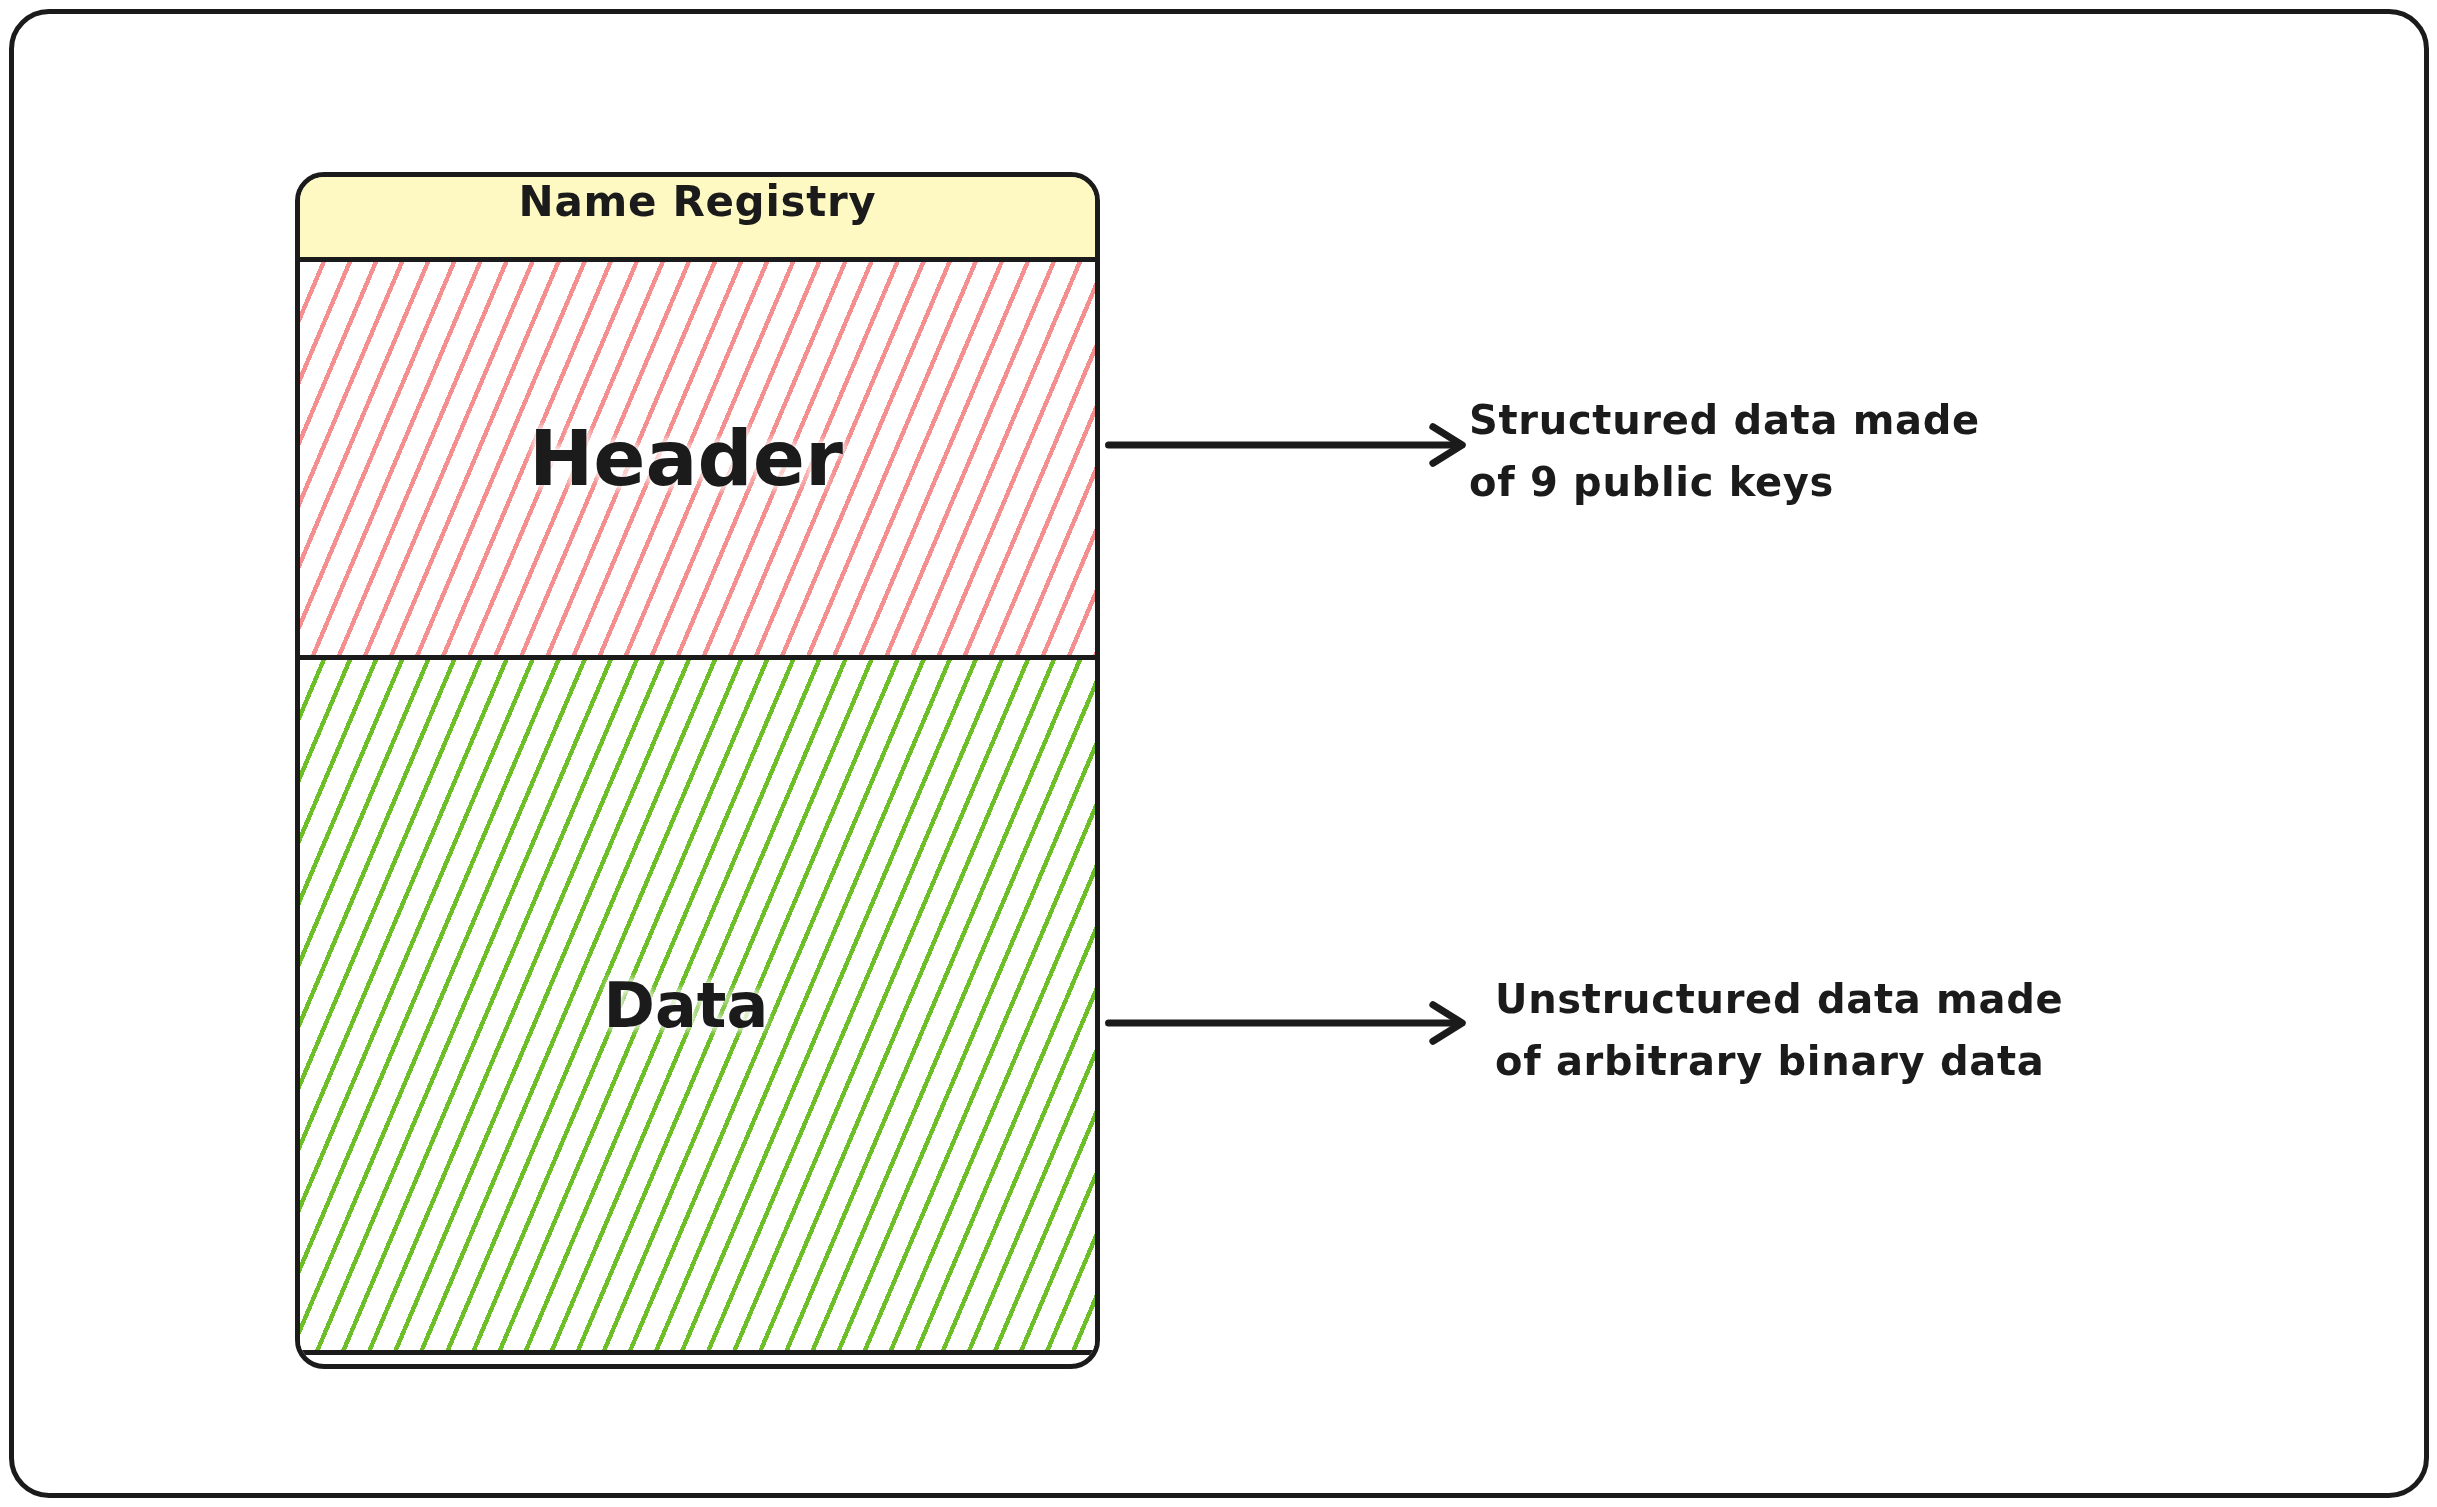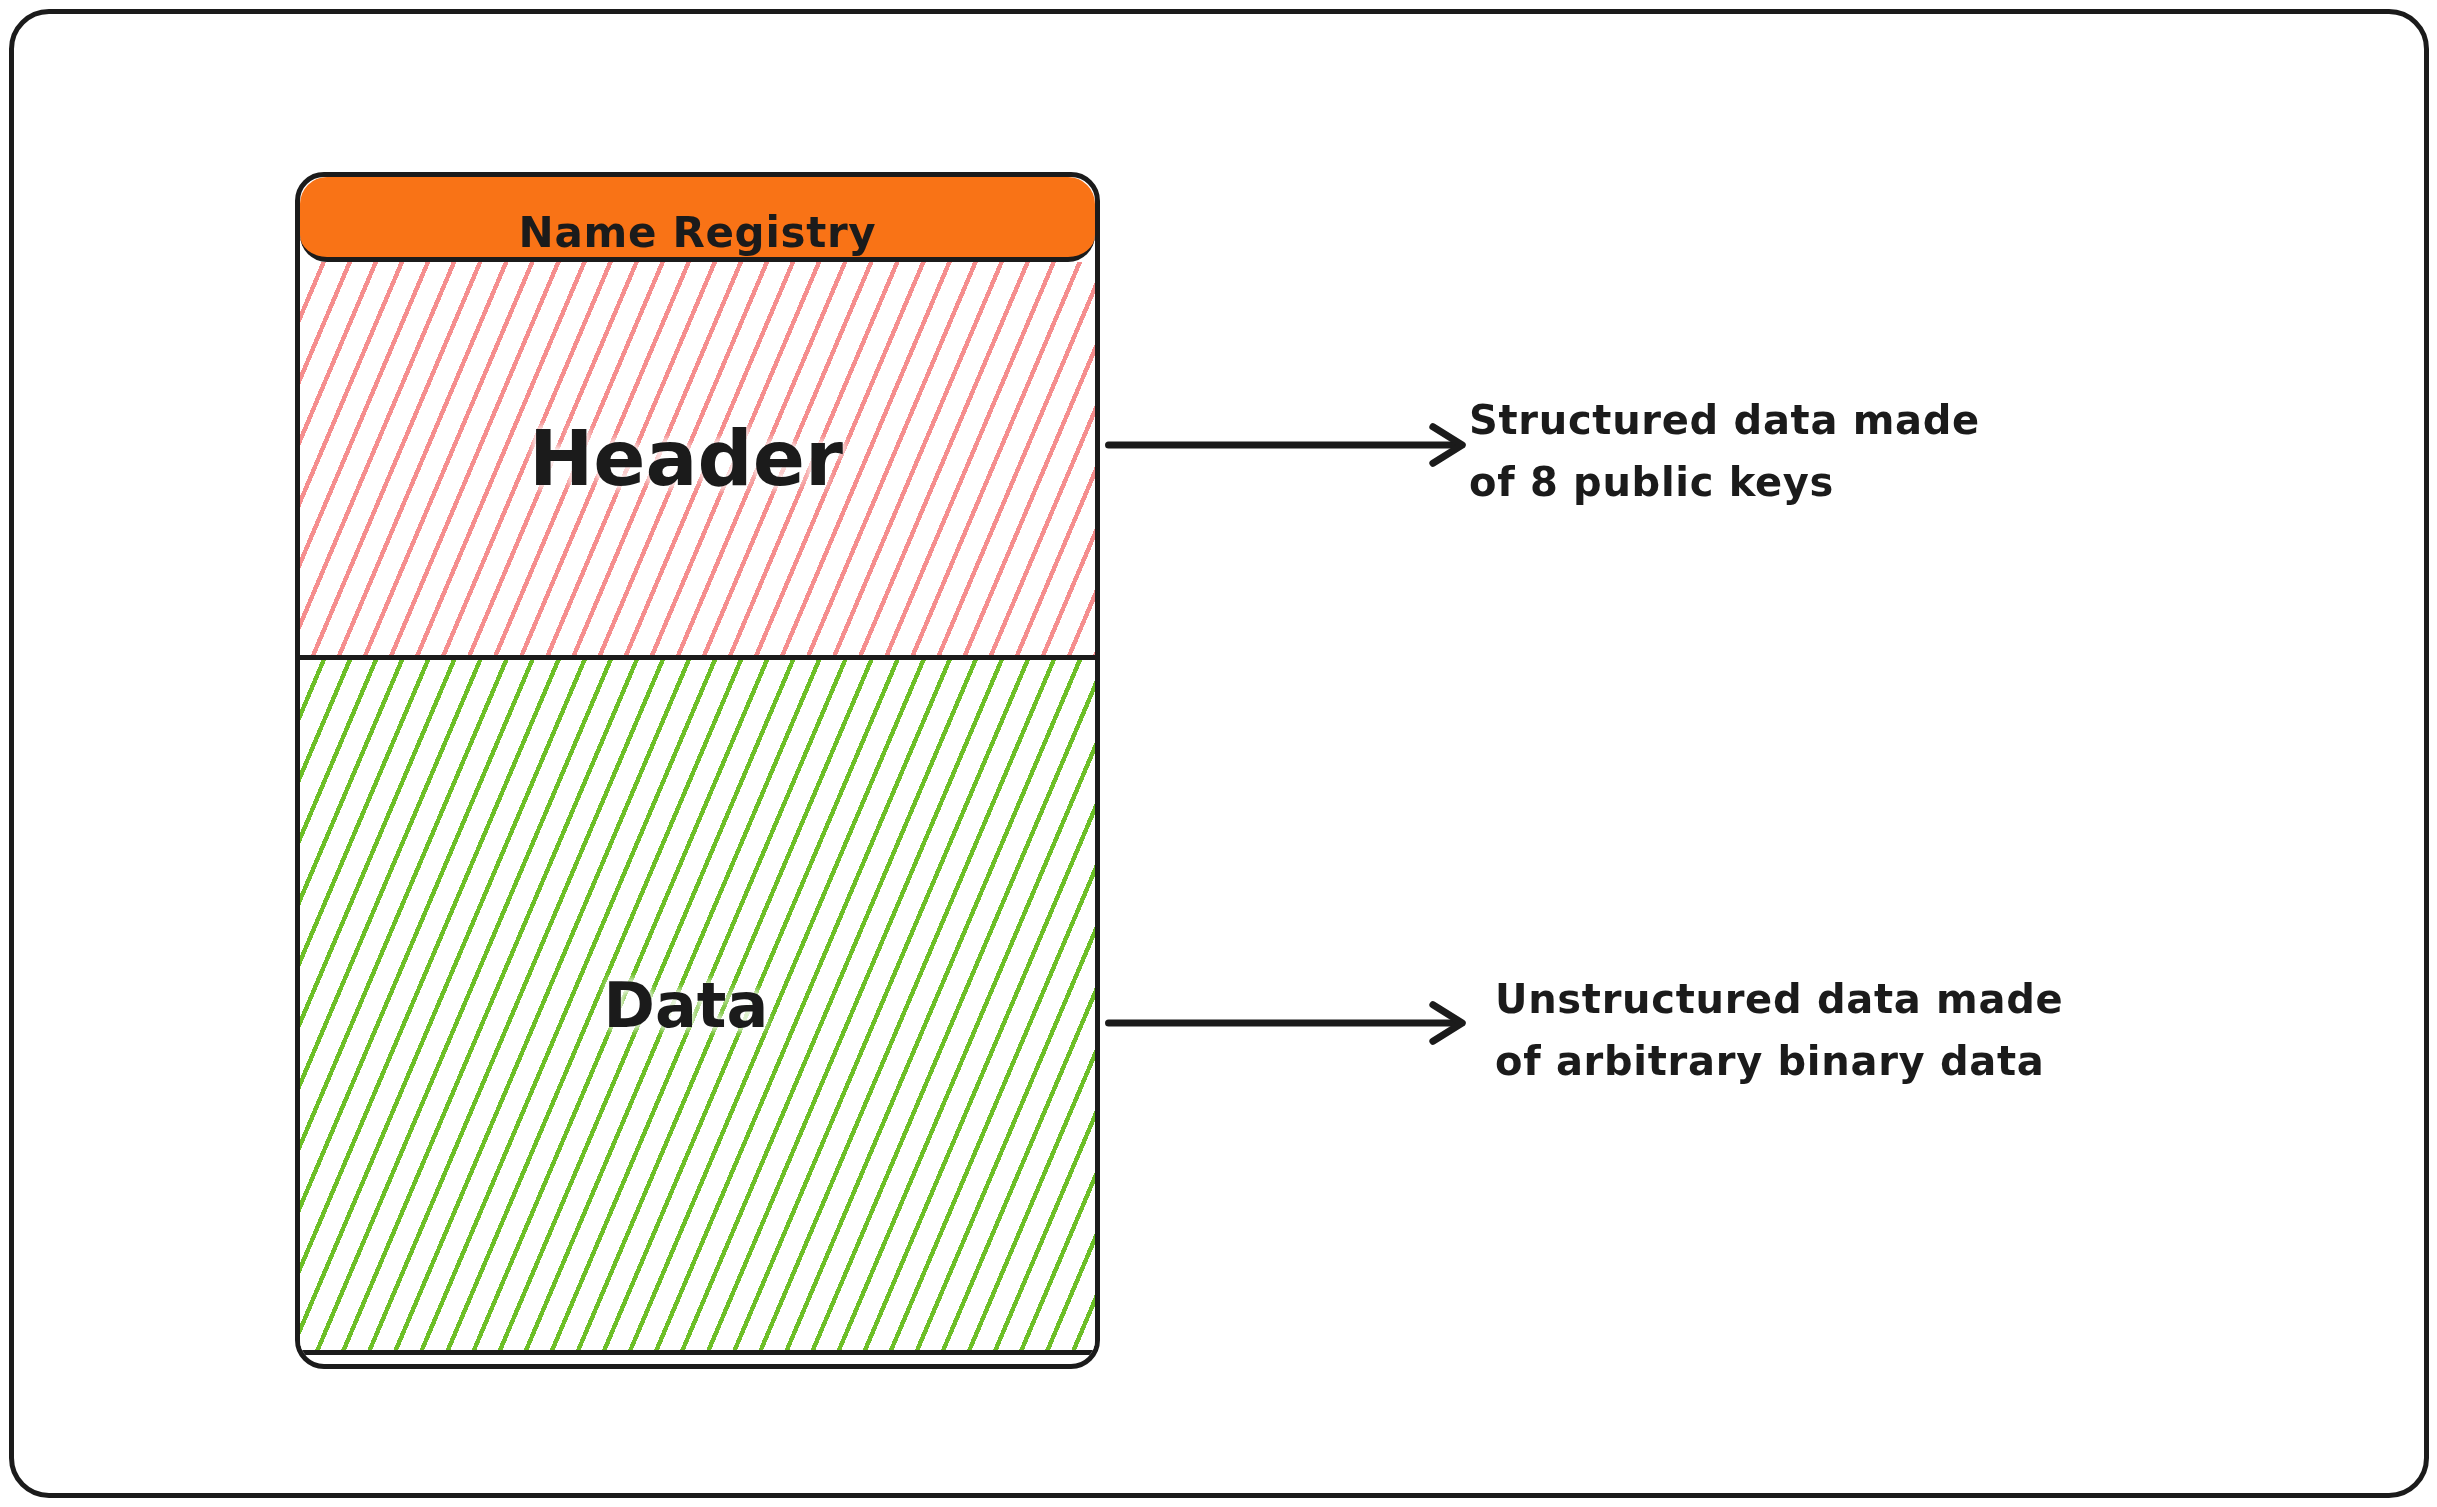--- a/index.html
+++ b/index.html
@@ -37,24 +37,23 @@
     overflow: hidden;
     display: flex;
     flex-direction: column;
     box-sizing: border-box;
   }
   .title-bar {
     height: 80px;
     flex: 0 0 auto;
     border-bottom: 5.9px solid var(--ink, #1b1b1b);
     display: flex;
-    align-items: flex-end;
+    align-items: flex-start;
     justify-content: center;
-    background: #f97316;
-    border-radius: 27px;
+    background: #fef9c3;
   }
   .title-bar span {
     font-size: 42px;
     font-weight: 600;
     letter-spacing: 0.7px;
   }
   .section {
     position: relative;
     display: flex;
     align-items: center;
@@ -142,21 +141,21 @@
     <path d="M 503 12 L 548 40 L 503 68"></path>
   </svg>
 
   <svg class="arrow arrow-2" viewBox="0 0 560 80">
     <line x1="4" y1="40" x2="540" y2="40"></line>
     <path d="M 503 12 L 548 40 L 503 68"></path>
   </svg>
 
   <div class="annotation ann-1">
     <div>Structured data made</div>
-    <div>of 8 public keys</div>
+    <div>of 9 public keys</div>
   </div>
 
   <div class="annotation ann-2">
     <div>Unstructured data made</div>
     <div>of arbitrary binary data</div>
   </div>
 
 </div>
 
 

